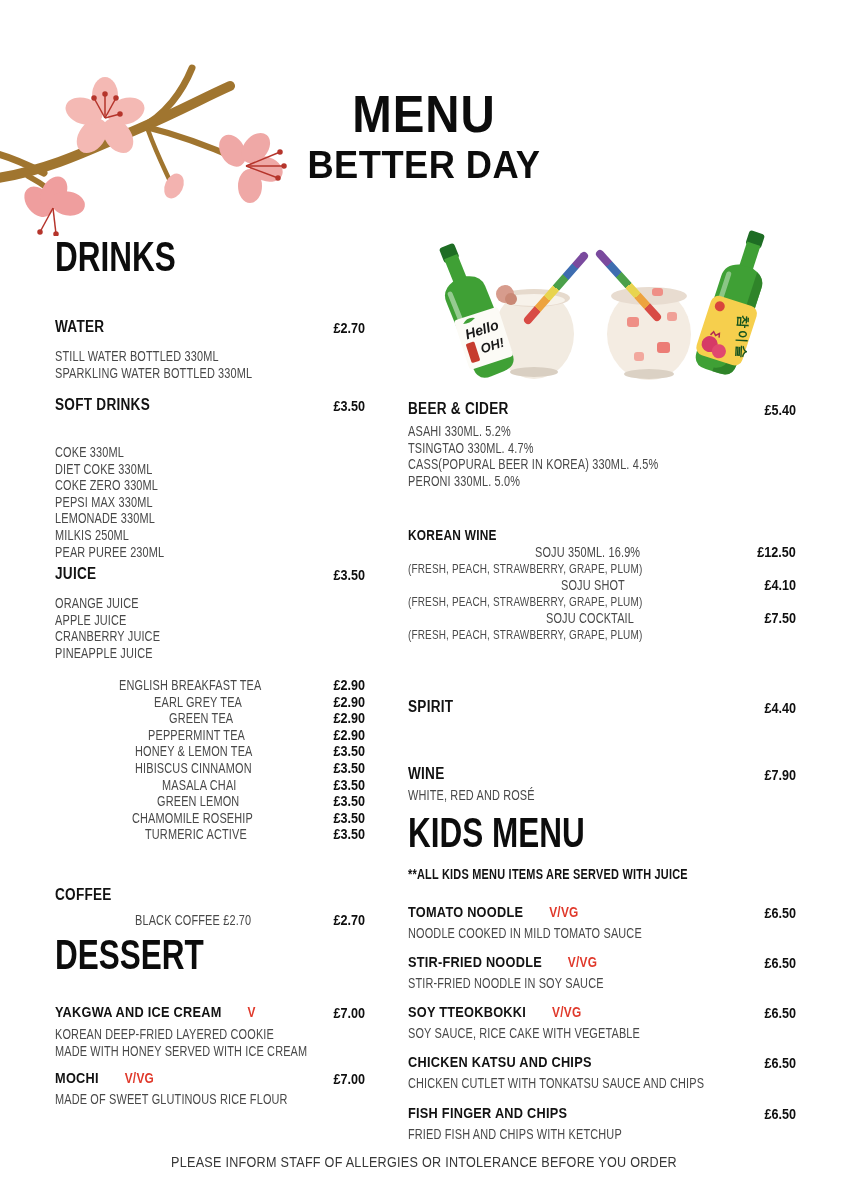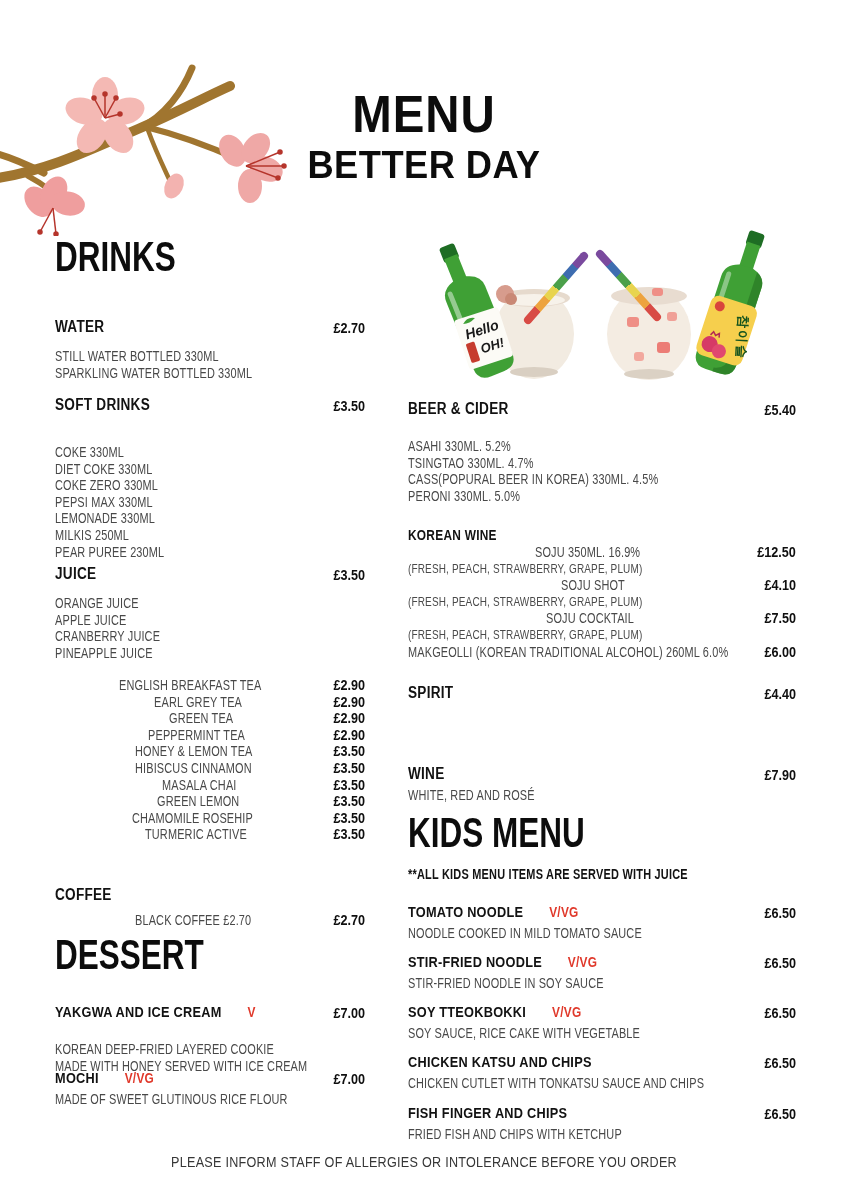--- a/index.html
+++ b/index.html
@@ -37,21 +37,21 @@
 
   .row { position:relative; height:16.6px; line-height:16.6px;text-align:center; }
   .row .nm { display:inline-block; font-size:14px; color:#484848; letter-spacing:0.2px;
              transform:scaleX(0.78); transform-origin:0 50%; white-space:nowrap; }
   .row .pr { position:absolute; right:0; top:0; font-size:14px; font-weight:700; color:#0f0f0f;
              transform:scaleX(0.9); transform-origin:100% 50%; white-space:nowrap; }
 
   .kids-note { font-size:14px; font-weight:700; color:#121212; letter-spacing:0.3px;
                transform:scaleX(0.78); transform-origin:0 0; white-space:nowrap; }
 
-  .mt2{margin-top:8px}.mt4{margin-top:4px}.mt5{margin-top:20px}.mt6{margin-top:12px}.mt22{margin-top:30px}
+  .mt2{margin-top:8px}.mt4{margin-top:4px}.mt5{margin-top:5px}.mt6{margin-top:12px}.mt22{margin-top:30px}
 
   .footer { position:absolute; top:1154px; left:0; width:848px; text-align:center; font-size:14px;
             color:#363636; letter-spacing:0.3px; transform:scaleX(0.9); transform-origin:50% 50%; white-space:nowrap; }
 
   
   .blossom { position:absolute; left:-2px; top:26px; width:305px; height:210px; }
   .bottles { position:absolute; left:412px; top:222px; width:368px; height:170px; }
 </style>
 </head>
 <body>
@@ -313,25 +313,24 @@
 
   <div class="blk r" style="top:526px">
     <span class="nt"><span class="sub-head">KOREAN WINE</span></span>
     <div>
       <div class="row"><span class="nm">SOJU 350ML. 16.9%</span><span class="pr">£12.50</span></div>
       <div class="note-line">(FRESH, PEACH, STRAWBERRY, GRAPE, PLUM)</div>
       <div class="row"><span class="nm">SOJU SHOT</span><span class="pr">£4.10</span></div>
       <div class="note-line">(FRESH, PEACH, STRAWBERRY, GRAPE, PLUM)</div>
       <div class="row"><span class="nm">SOJU COCKTAIL</span><span class="pr">£7.50</span></div>
       <div class="note-line">(FRESH, PEACH, STRAWBERRY, GRAPE, PLUM)</div>
-      <div class="row"><span class="nm">MAKGEOLLI (KOREAN TRADITIONAL ALCOHOL) 260ML 6.0%</span><span class="pr">£6.00</span></div>
-    </div>
-  </div>
-
-  <div class="blk r" style="top:684px">
+    </div>
+  </div>
+
+  <div class="blk r" style="top:698px">
     <div class="head-row">
       <span class="nt"><span class="sec-name">SPIRIT</span></span>
       <span class="price">£4.40</span>
     </div>
   </div>
 
   <div class="blk r" style="top:765px">
     <div class="head-row">
       <span class="nt"><span class="sec-name">WINE</span></span>
       <span class="price">£7.90</span>

